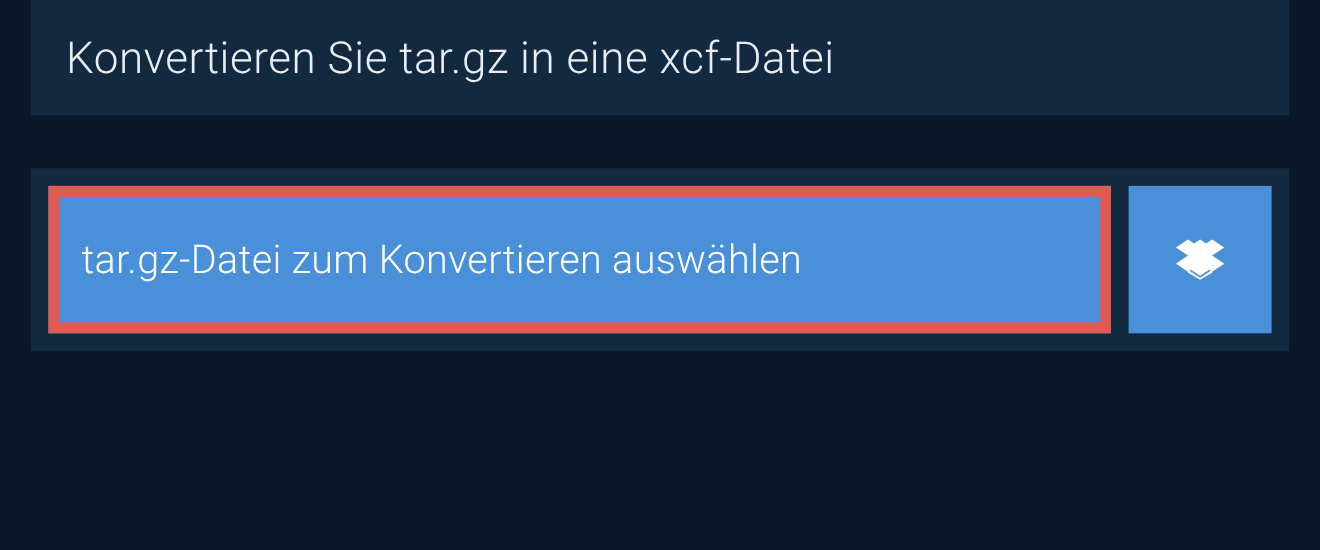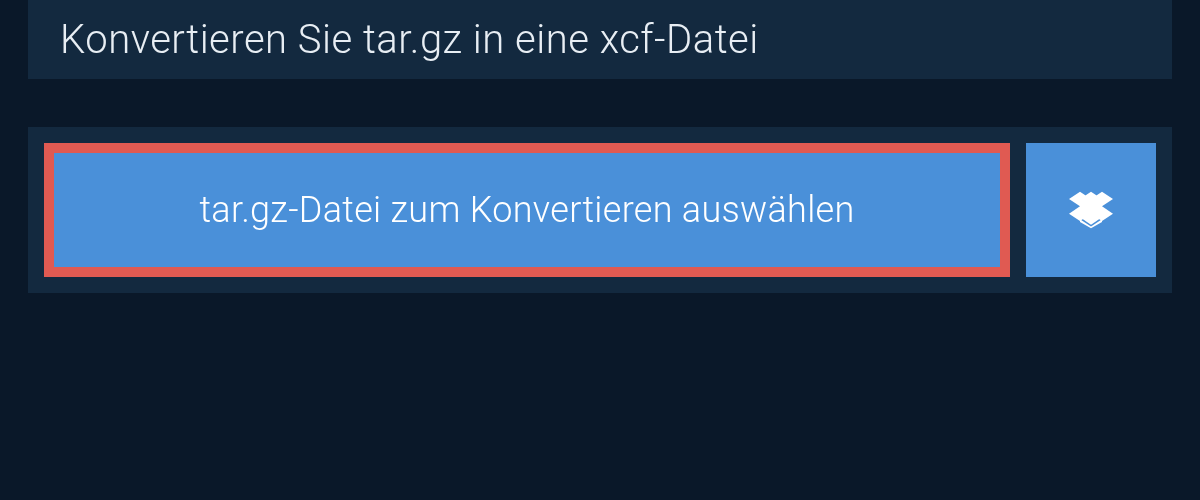--- a/index.html
+++ b/index.html
@@ -9,21 +9,21 @@
     }
     body {
       width: 1200px;
       height: 500px;
       background: #0a1829;
       font-family: -apple-system, BlinkMacSystemFont, "Segoe UI", Roboto, Helvetica, Arial, sans-serif;
       overflow: hidden;
     }
     .header-bar {
       background: #13293f;
-      padding: 16px 32px;
+      padding: 29px 32px;
       margin: 0 28px;
     }
     .page-title {
       color: #e8eef4;
       font-size: 40px;
       font-weight: 300;
       letter-spacing: 0.5px;
     }
     .upload-panel {
       background: #13293f;
@@ -34,21 +34,20 @@
       align-items: stretch;
     }
     .select-file-button {
       flex: 1;
       background: #4a90d9;
       border: 10px solid #e05a52;
       color: #ffffff;
       font-size: 36px;
       font-weight: 300;
       padding: 36px 20px;
-      text-align: center;
       cursor: pointer;
       letter-spacing: 0.3px;
     }
     .dropbox-button {
       width: 130px;
       background: #4a90d9;
       display: flex;
       align-items: center;
       justify-content: center;
       cursor: pointer;

